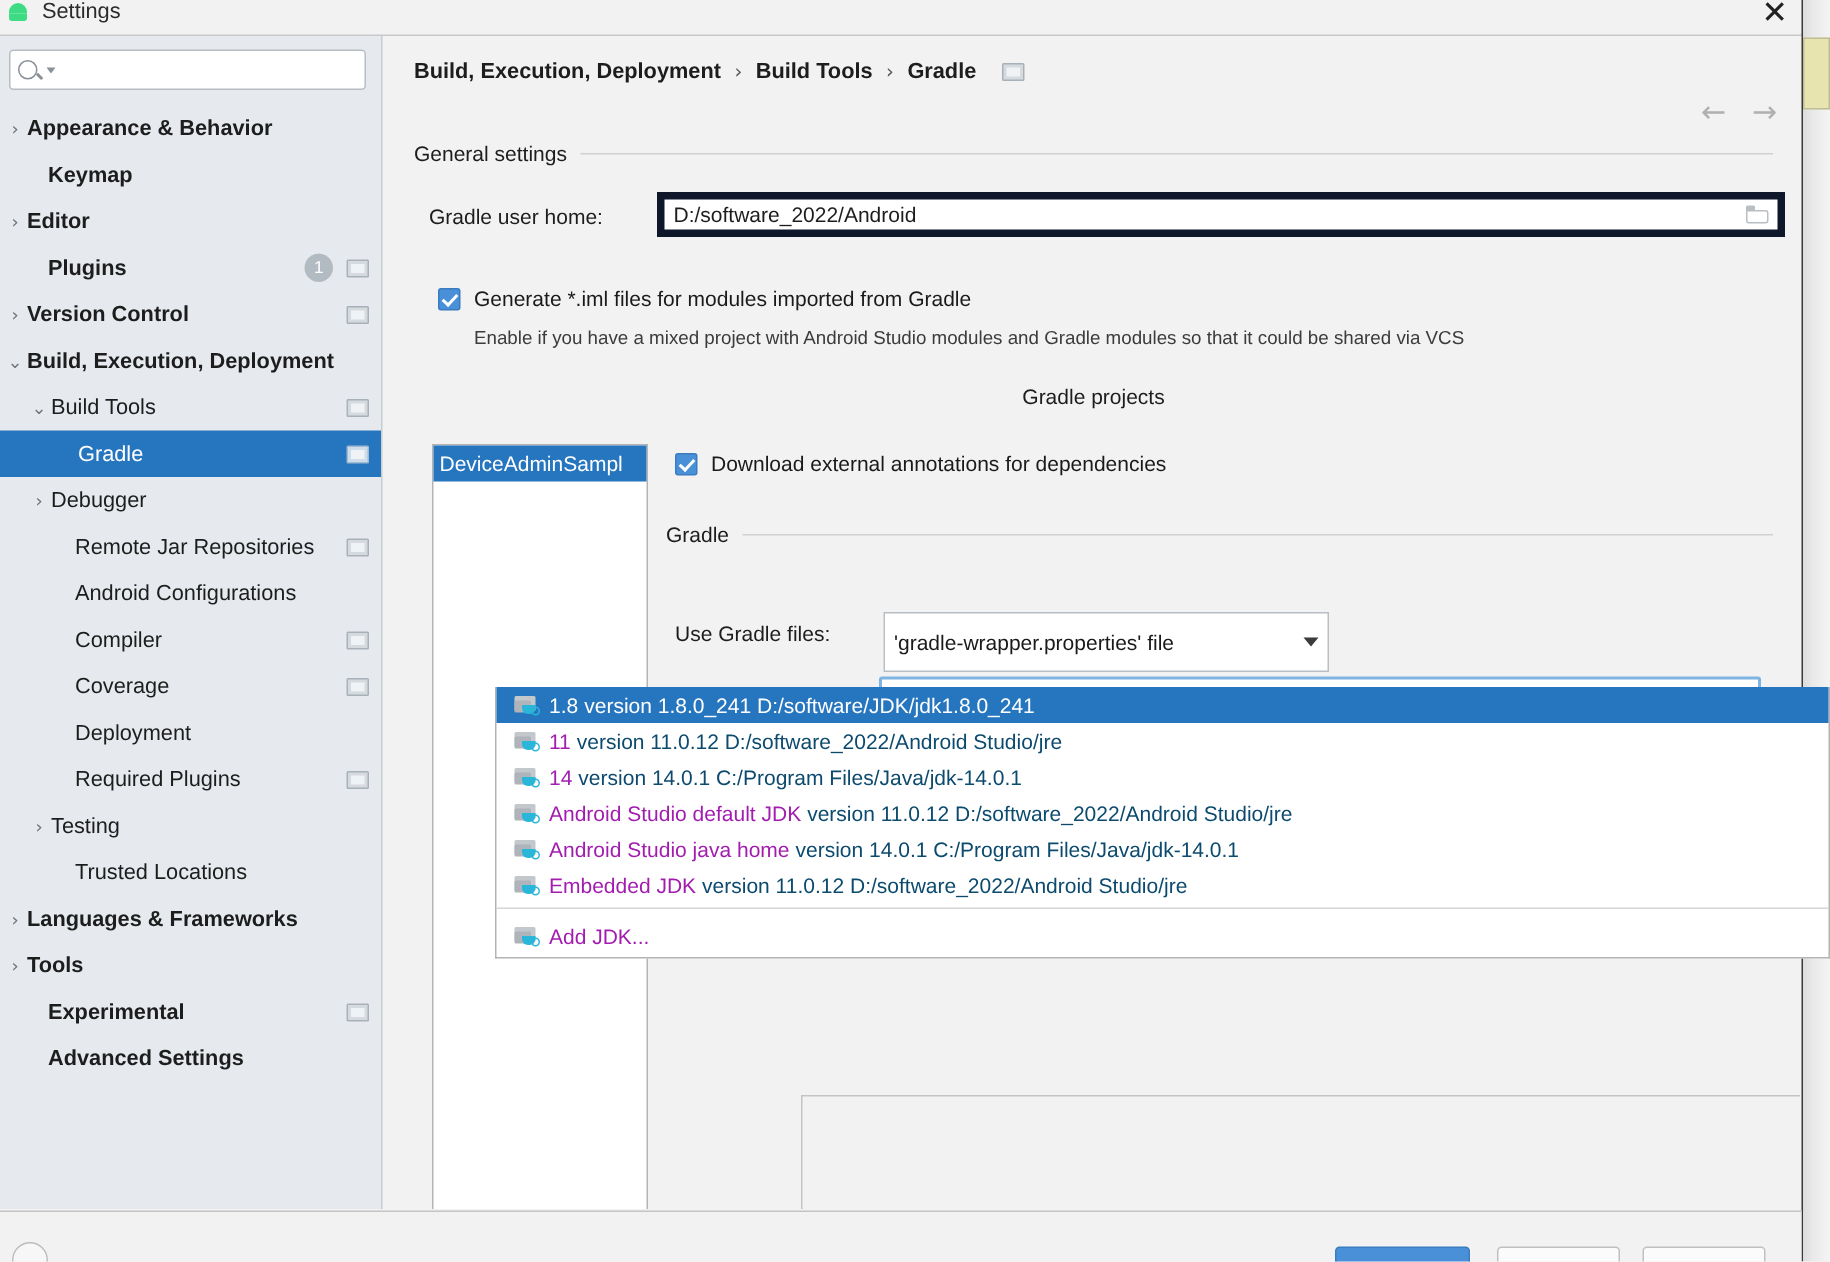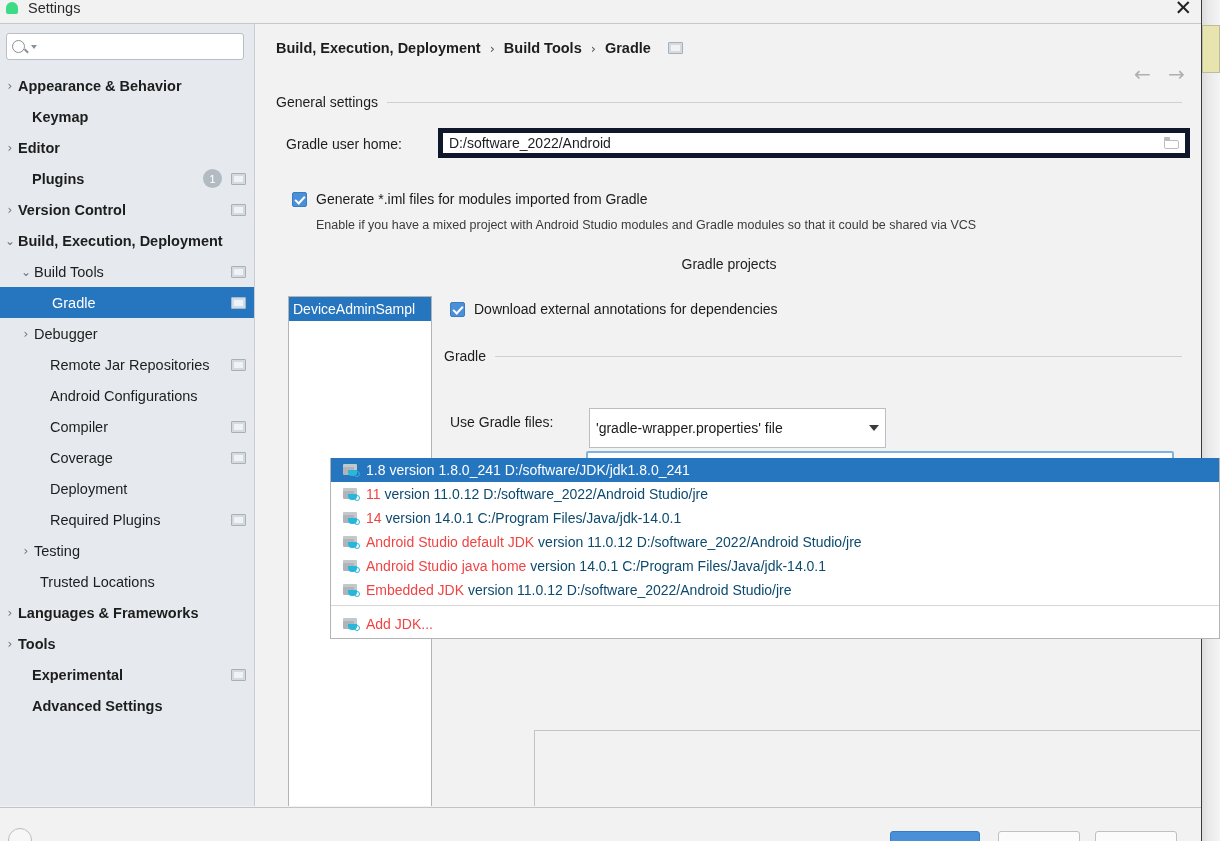--- a/index.html
+++ b/index.html
@@ -187,21 +187,21 @@
   #jdk-combo{
     position:absolute; left:330px; top:427px; width:588px; height:30px;
     background:#fff; border:2px solid #7eb4e2; border-radius:2px;
     display:flex; align-items:center; padding:0 4px 0 6px;
   }
   .jdk-ico{ width:17px;height:14px;position:relative;flex:none;margin-right:6px;}
   .jdk-ico .f1{position:absolute;left:0;top:1px;width:14px;height:10px;background:#c3c8cc;border-radius:1px;}
   .jdk-ico .f2{position:absolute;left:0;top:4px;width:11px;height:8px;background:#aeb4b9;border-radius:1px;}
   .jdk-ico .cup{position:absolute;left:5px;top:7px;width:9px;height:6px;background:#29b6d8;border-radius:0 0 4px 4px;}
   .jdk-ico .cup:after{content:"";position:absolute;right:-3px;top:1px;width:4px;height:4px;border:1.4px solid #29b6d8;border-radius:50%;}
-  .jdk-name{ font-size:14px; color:#ef4444; }
+  .jdk-name{ font-size:14px; color:#a21caf; }
   .jdk-desc{ font-size:14px; color:#0c4a6e; margin-left:4px; }
   #spinner{
     width:16px;height:16px;position:relative;flex:none;margin-left:auto;margin-right:6px;
   }
   #spinner i{
     position:absolute;left:7px;top:0;width:2px;height:5px;background:#9a9a9a;
     transform-origin:1px 8px; border-radius:1px;
   }
 
   
@@ -358,21 +358,21 @@
         <span class="arrow empty"></span>
         <span class="nav-label">Required Plugins</span>
         <span class="nav-spacer"></span>
         <span class="cfg-icon"></span>
       </div>
       <div class="nav-row" style="padding-left: 20px;">
         <span class="arrow">›</span>
         <span class="nav-label">Testing</span>
         <span class="nav-spacer"></span>
       </div>
-      <div class="nav-row" style="padding-left: 26px;">
+      <div class="nav-row" style="padding-left: 36px;">
         <span class="arrow empty"></span>
         <span class="nav-label">Trusted Locations</span>
         <span class="nav-spacer"></span>
       </div>
       <div class="nav-row" style="padding-left: 4px;">
         <span class="arrow">›</span>
         <span class="nav-label bold">Languages &amp; Frameworks</span>
         <span class="nav-spacer"></span>
       </div>
       <div class="nav-row" style="padding-left: 4px;">

